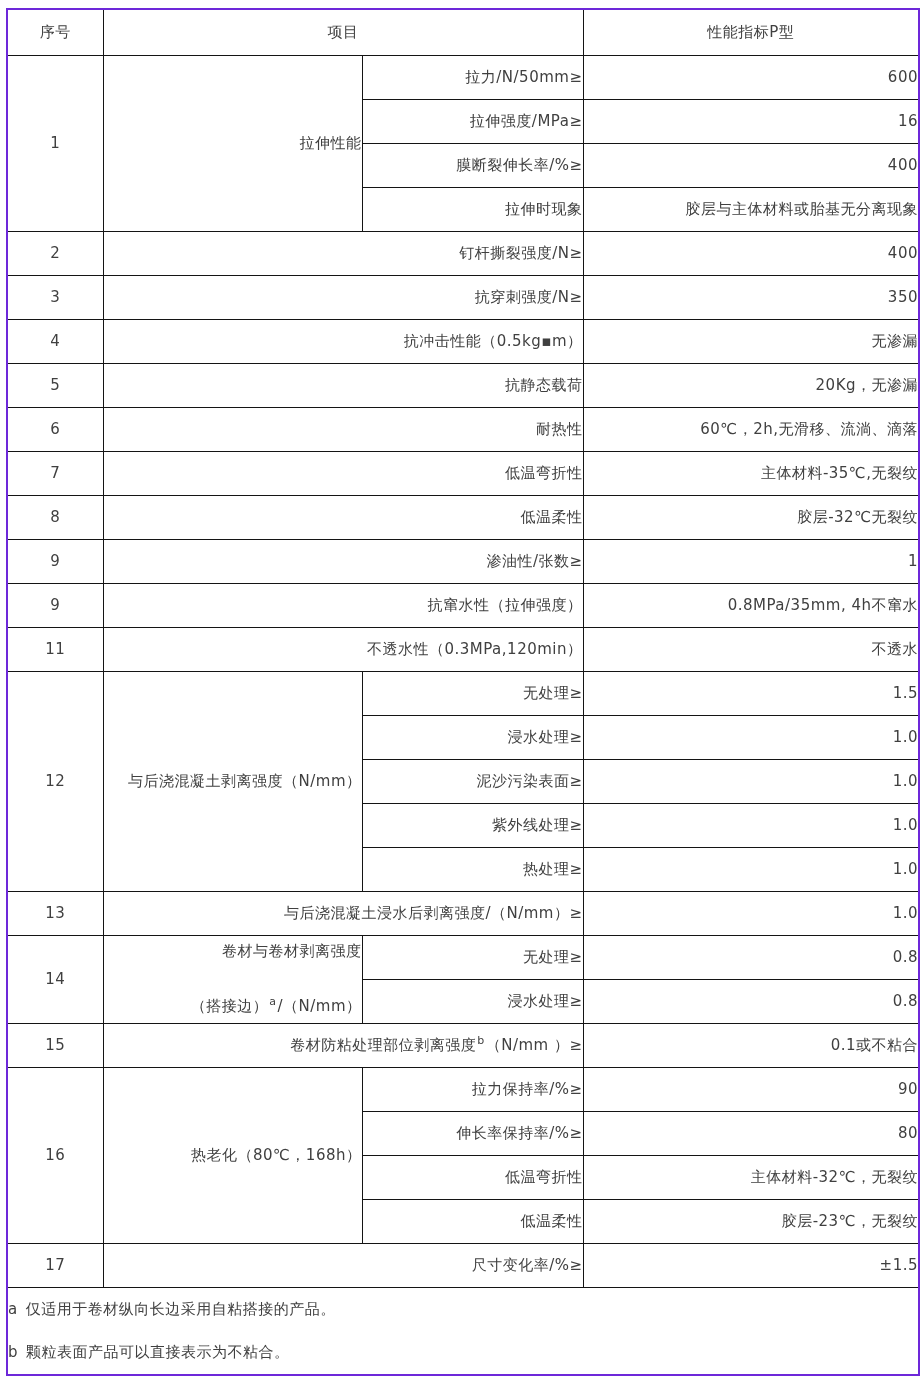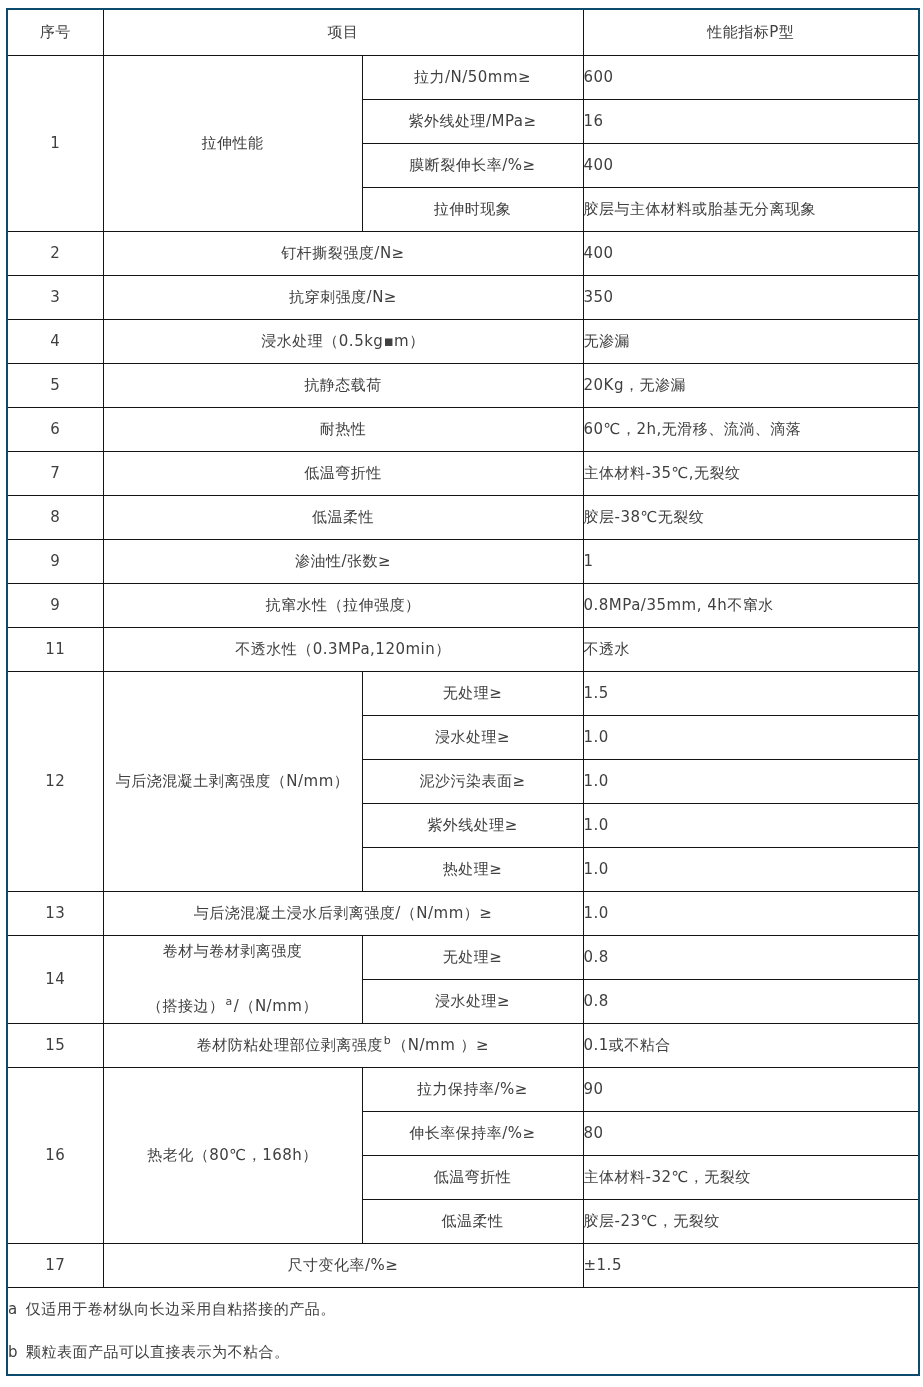--- a/index.html
+++ b/index.html
@@ -15,40 +15,40 @@
     background: #ffffff;
     overflow: hidden;
   }
   table.spec {
     position: absolute;
     left: 6px;
     top: 8px;
     width: 912px;
     border-collapse: collapse;
     table-layout: fixed;
-    border: 2px solid #0c4a6e;
+    border: 2px solid #6d28d9;
   }
   table.spec th,
   table.spec td {
     border: 1px solid #141414;
     font-size: 15px;
     font-weight: normal;
     color: #404040;
     letter-spacing: 0.5px;
     padding: 0;
     vertical-align: middle;
     background: #ffffff;
     overflow: hidden;
   }
   thead tr { height: 46px; }
   tbody tr { height: 44px; }
   thead th { text-align: center; border-bottom-width: 2px; }
   td.c-no  { text-align: center; }
-  td.c-item, td.c-sub { text-align: center; padding-left: 12px; }
-  td.c-val { text-align: left; margin-top: 36px; }
+  td.c-item, td.c-sub { text-align: right; padding-left: 12px; }
+  td.c-val { text-align: right; margin-top: 36px; }
   sup.fn-ref {
     font-size: 11px;
     line-height: 0;
     vertical-align: super;
     padding: 0 1px;
   }
   .item-line2 { margin-top: 36px; }
   td.fn-cell {
     padding: 0 12px;
     text-align: left;
@@ -80,21 +80,21 @@
     </thead>
     <tbody>
 
       <tr>
         <td class="c-no" rowspan="4">1</td>
         <td class="c-item" rowspan="4">拉伸性能</td>
         <td class="c-sub">拉力/N/50mm≥</td>
         <td class="c-val">600</td>
       </tr>
       <tr>
-        <td class="c-sub">紫外线处理/MPa≥</td>
+        <td class="c-sub">拉伸强度/MPa≥</td>
         <td class="c-val">16</td>
       </tr>
       <tr>
         <td class="c-sub">膜断裂伸长率/%≥</td>
         <td class="c-val">400</td>
       </tr>
       <tr>
         <td class="c-sub">拉伸时现象</td>
         <td class="c-val">胶层与主体材料或胎基无分离现象</td>
       </tr>
@@ -104,42 +104,42 @@
         <td class="c-item" colspan="2">钉杆撕裂强度/N≥</td>
         <td class="c-val">400</td>
       </tr>
       <tr>
         <td class="c-no">3</td>
         <td class="c-item" colspan="2">抗穿刺强度/N≥</td>
         <td class="c-val">350</td>
       </tr>
       <tr>
         <td class="c-no">4</td>
-        <td class="c-item" colspan="2">浸水处理（0.5kg▪m）</td>
+        <td class="c-item" colspan="2">抗冲击性能（0.5kg▪m）</td>
         <td class="c-val">无渗漏</td>
       </tr>
       <tr>
         <td class="c-no">5</td>
         <td class="c-item" colspan="2">抗静态载荷</td>
         <td class="c-val">20Kg，无渗漏</td>
       </tr>
       <tr>
         <td class="c-no">6</td>
         <td class="c-item" colspan="2">耐热性</td>
         <td class="c-val">60℃，2h,无滑移、流淌、滴落</td>
       </tr>
       <tr>
         <td class="c-no">7</td>
         <td class="c-item" colspan="2">低温弯折性</td>
         <td class="c-val">主体材料-35℃,无裂纹</td>
       </tr>
       <tr>
         <td class="c-no">8</td>
         <td class="c-item" colspan="2">低温柔性</td>
-        <td class="c-val">胶层-38℃无裂纹</td>
+        <td class="c-val">胶层-32℃无裂纹</td>
       </tr>
       <tr>
         <td class="c-no">9</td>
         <td class="c-item" colspan="2">渗油性/张数≥</td>
         <td class="c-val">1</td>
       </tr>
       <tr>
         <td class="c-no">9</td>
         <td class="c-item" colspan="2">抗窜水性（拉伸强度）</td>
         <td class="c-val">0.8MPa/35mm, 4h不窜水</td>

